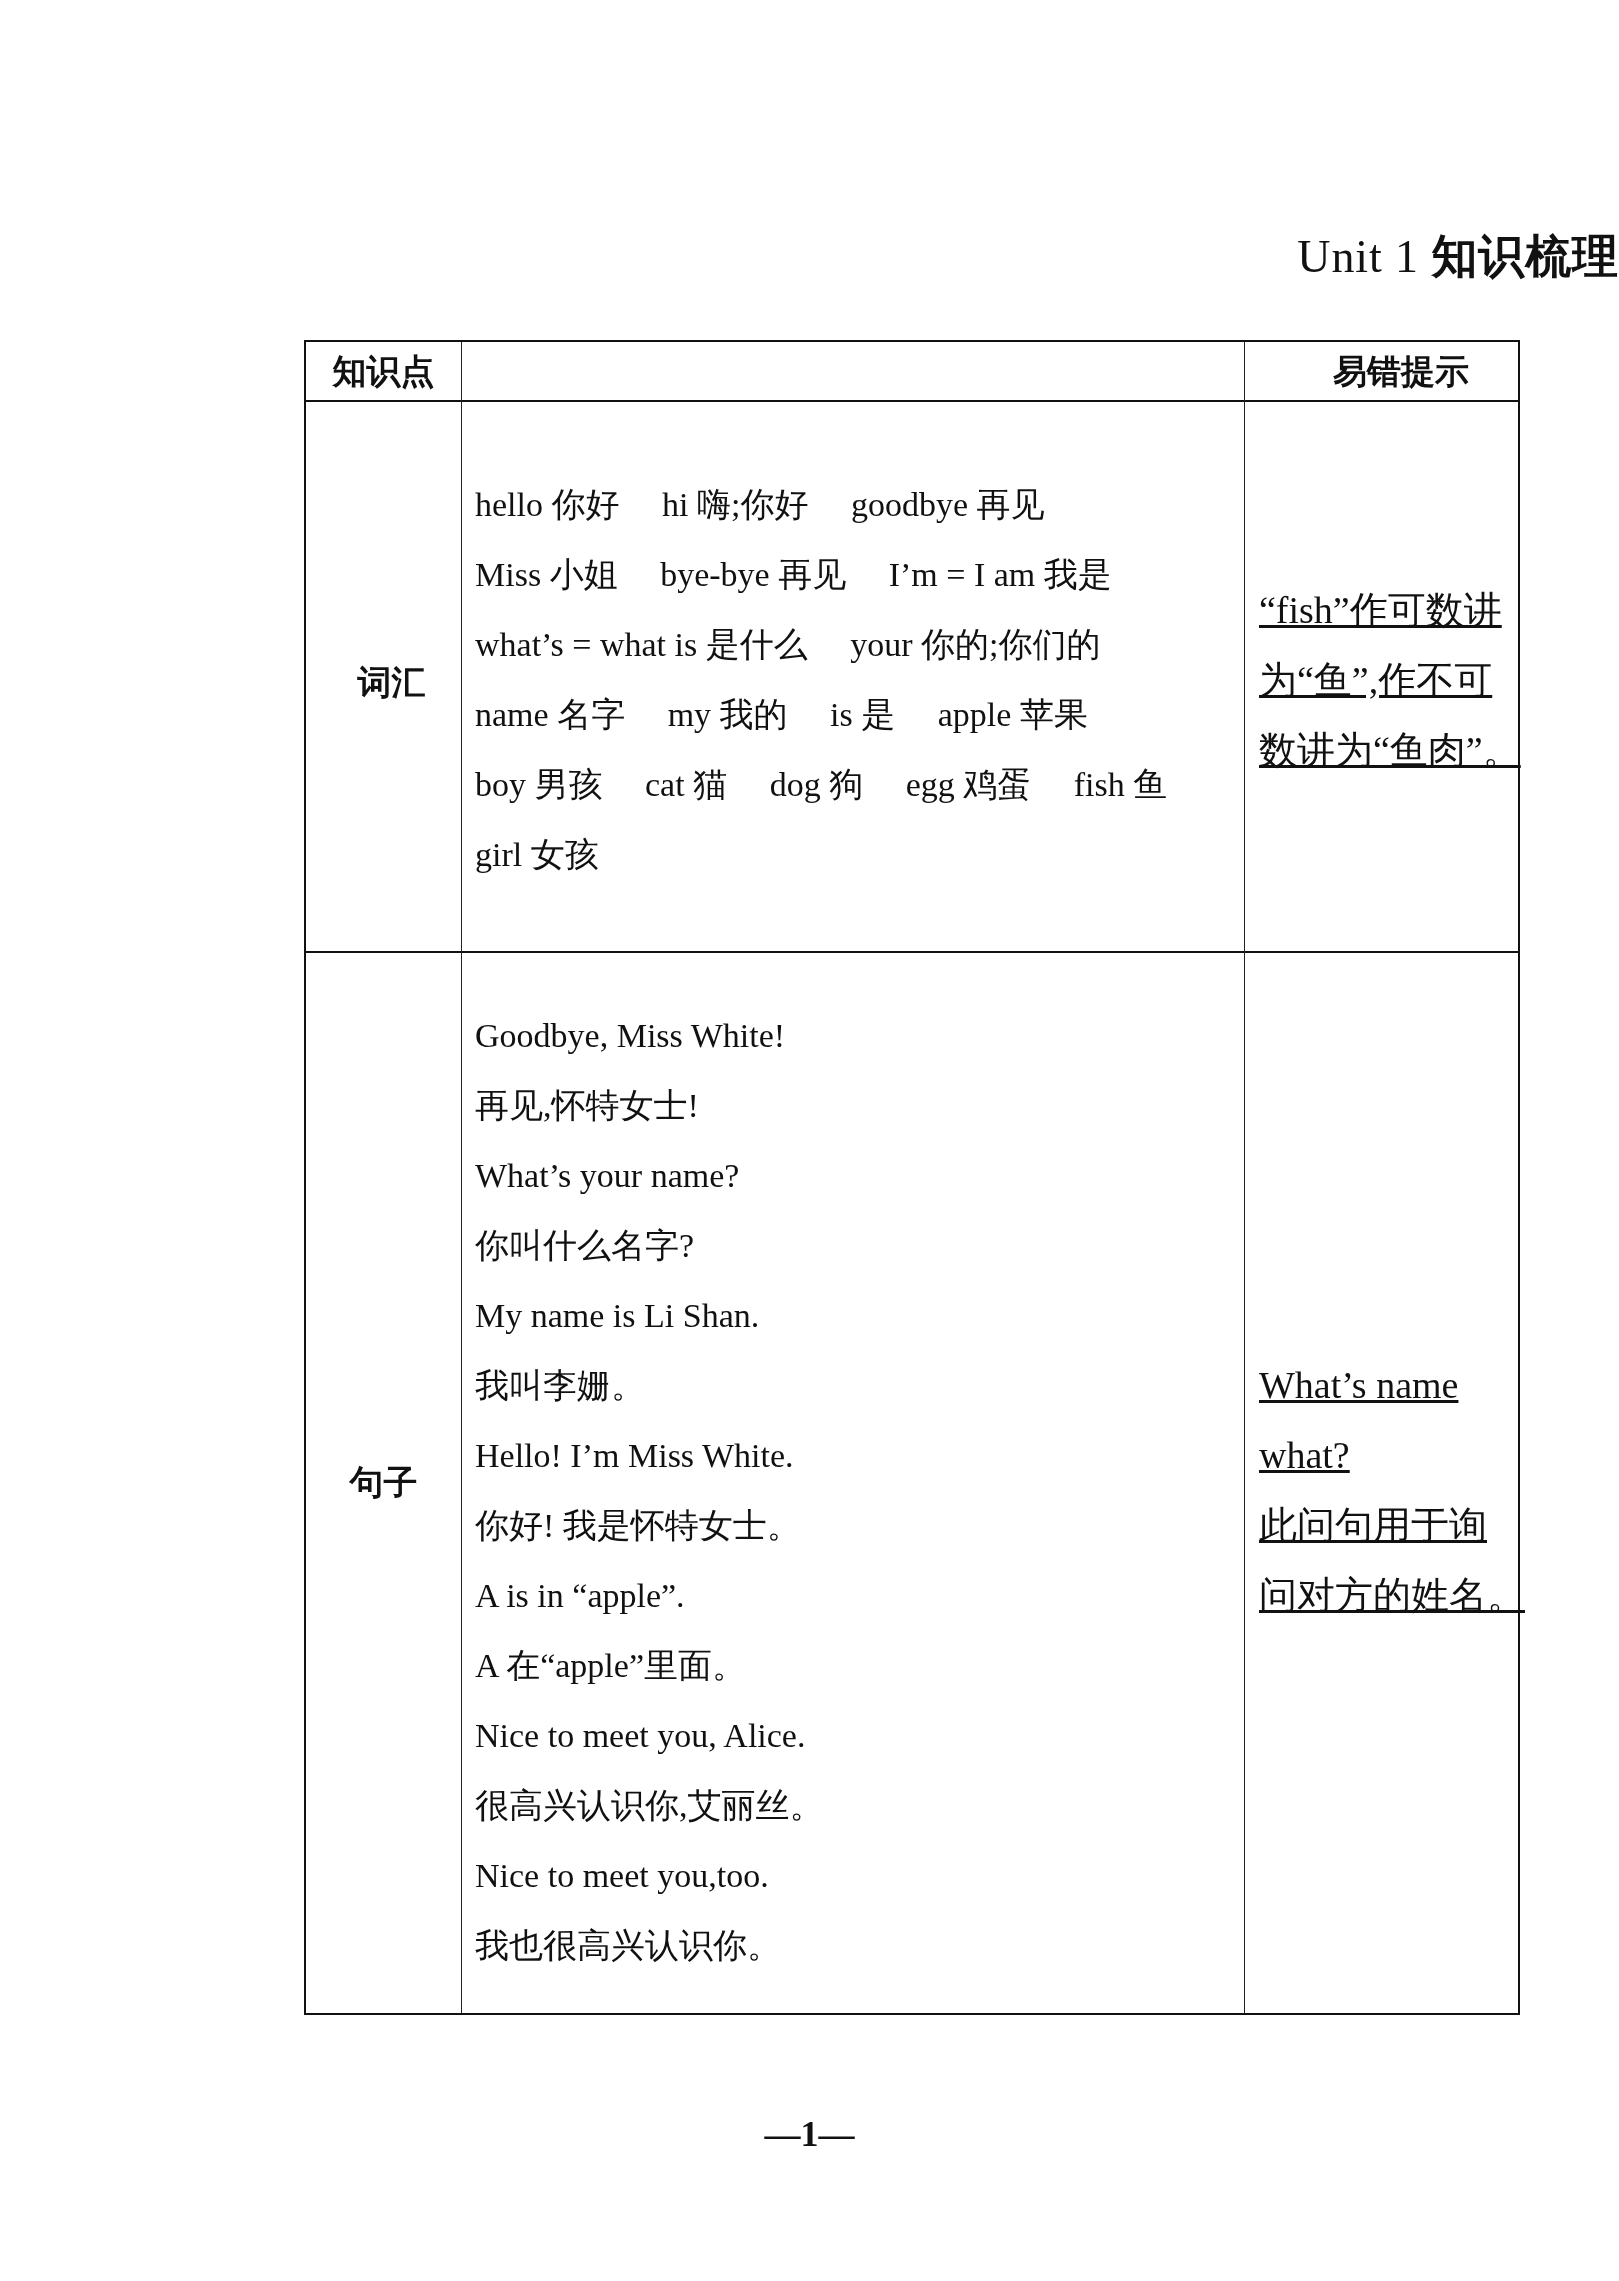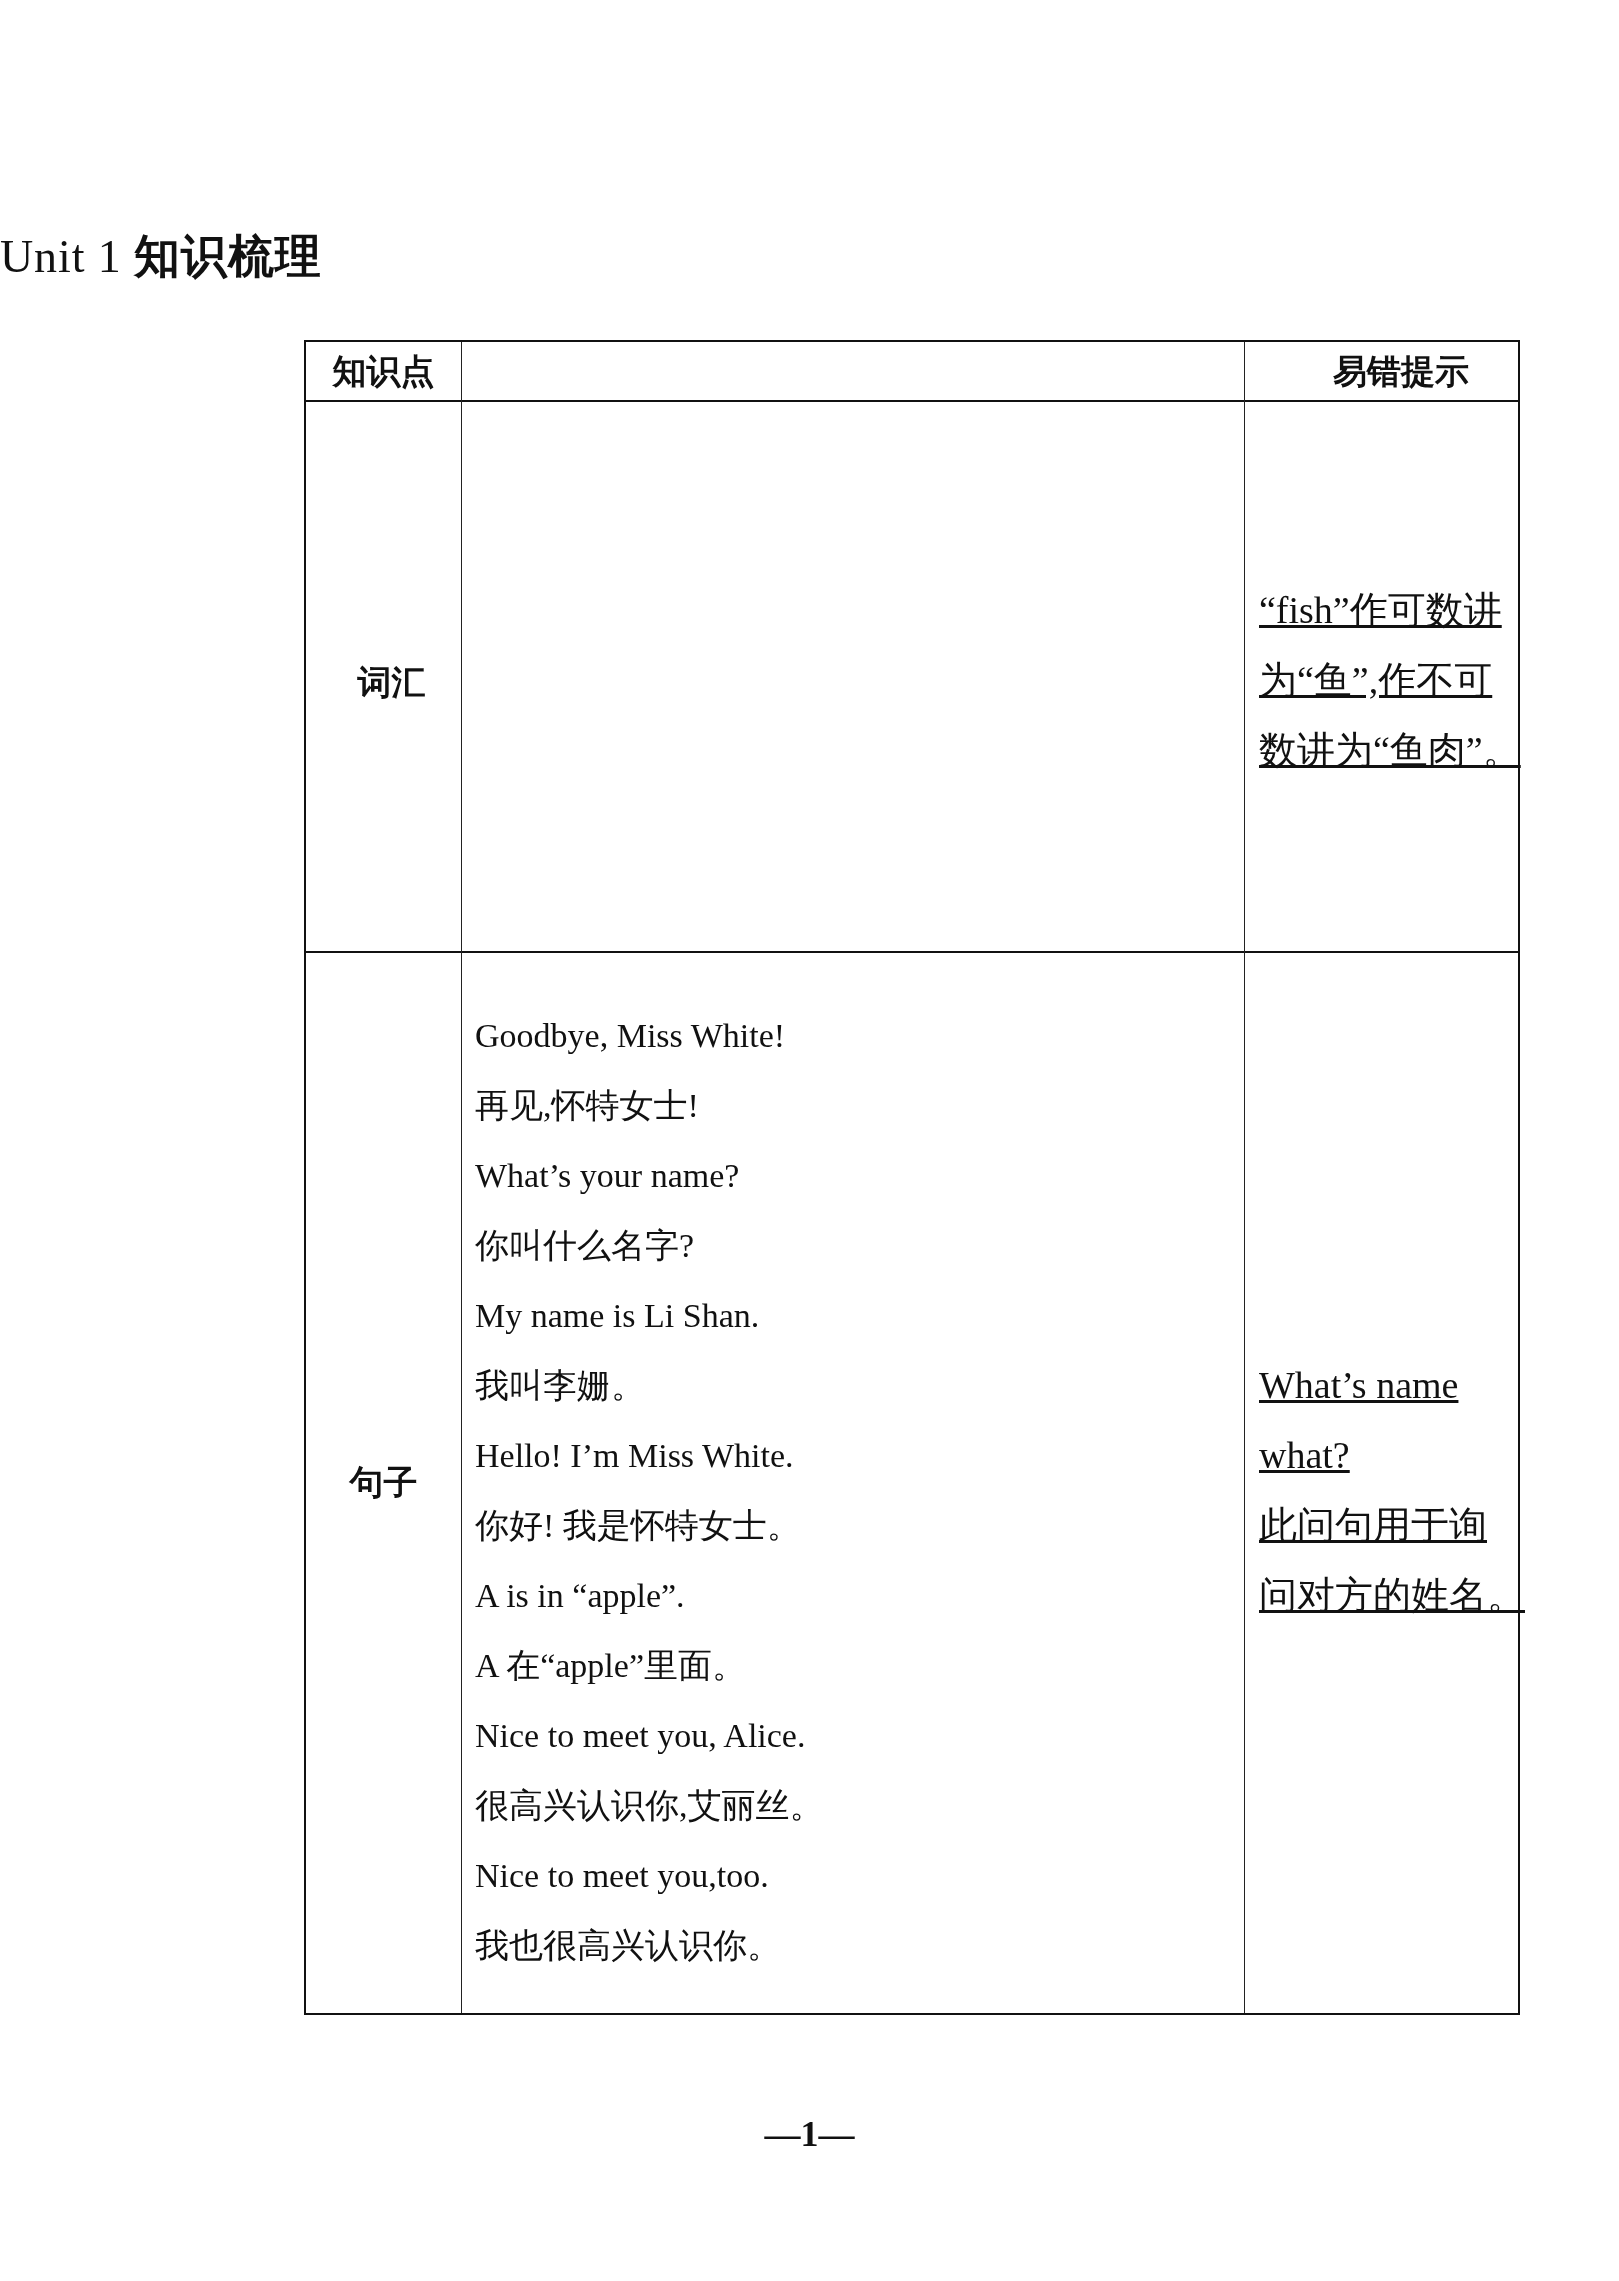--- a/index.html
+++ b/index.html
@@ -1,21 +1,21 @@
 <!DOCTYPE html>
 <html style="font-size:14.3px"><head>
 <meta charset="utf-8">
 <style>
   html, body { margin: 0; padding: 0; background: #ffffff; }
   body { width: 1619px; height: 2281px; position: relative; overflow: hidden; color: #111; }
   .serif { font-family: "Liberation Serif", "DejaVu Serif", serif; }
 
   .title {
     position: absolute; left: 0; width: 1619px; top: 225px;
-    text-align: left; font-size: 46px; line-height: 62px; letter-spacing: 0.9px;
+    text-align: right; font-size: 46px; line-height: 62px; letter-spacing: 0.9px;
   }
   .title .cjk { font-family: "DejaVu Sans", sans-serif; font-weight: bold; }
 
   .tbl {
     position: absolute; left: 304px; top: 340px; width: 1216px; height: 1675px;
     border: 2.7px solid #111; box-sizing: border-box; padding-left: 31px;
   }
   .hline { position: absolute; left: 0; right: 0; height: 0; border-top: 2.7px solid #111; }
   .vline { position: absolute; top: 0; bottom: 0; width: 0; border-left: 1.8px solid #222; }
 
@@ -49,20 +49,28 @@
 
   <div class="hline" style="top:58px;"></div>
   <div class="hline" style="top:609px;"></div>
   <div class="vline" style="left:155px;"></div>
   <div class="vline" style="left:938px;"></div>
 
   <div class="hdr" style="left:0; width:155px;">知识点</div>
   <div class="hdr" style="left:938px; width:314px;">易错提示</div>
 
   <div class="rowlabel" style="left:8px; width:155px; top:318px;">词汇</div>
+  <div class="lines serif" style="left:169px; top:128px;">
+    <div>hello 你好　 hi 嗨;你好　 goodbye 再见</div>
+    <div>Miss 小姐　 bye-bye 再见　 I’m = I am 我是</div>
+    <div>what’s = what is 是什么　 your 你的;你们的</div>
+    <div>name 名字　 my 我的　 is 是　 apple 苹果</div>
+    <div>boy 男孩　 cat 猫　 dog 狗　 egg 鸡蛋　 fish 鱼</div>
+    <div>girl 女孩</div>
+  </div>
   <div class="tip serif" style="left:953px; top:233px;">
     <div>“fish”作可数讲</div>
     <div>为“鱼”,作不可</div>
     <div>数讲为“鱼肉”。</div>
   </div>
 
   <div class="rowlabel" style="left:0; width:155px; top:1118px;">句子</div>
   <div class="lines serif" style="left:169px; top:659px;">
     <div>Goodbye, Miss White!</div>
     <div>再见,怀特女士!</div>

